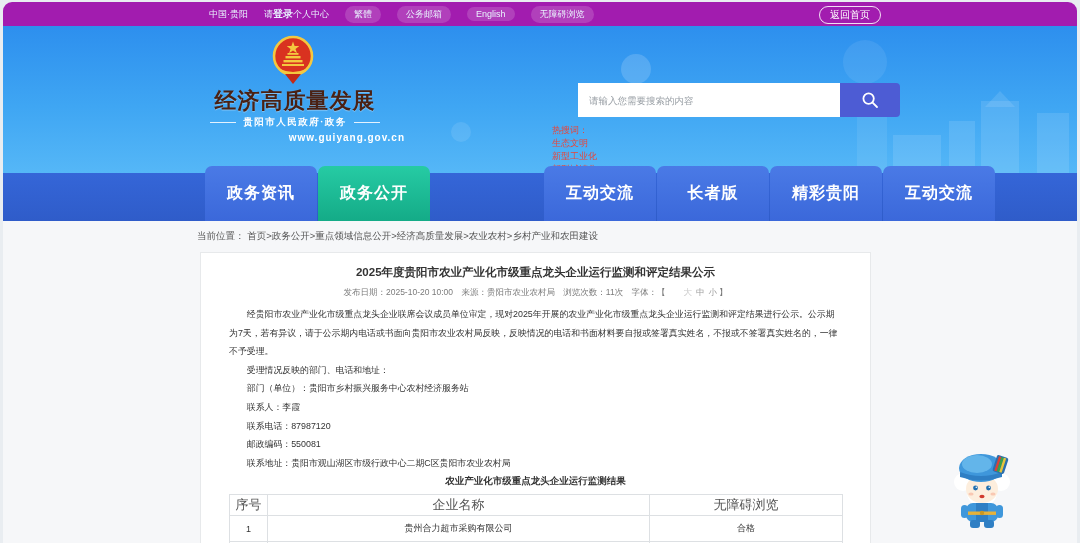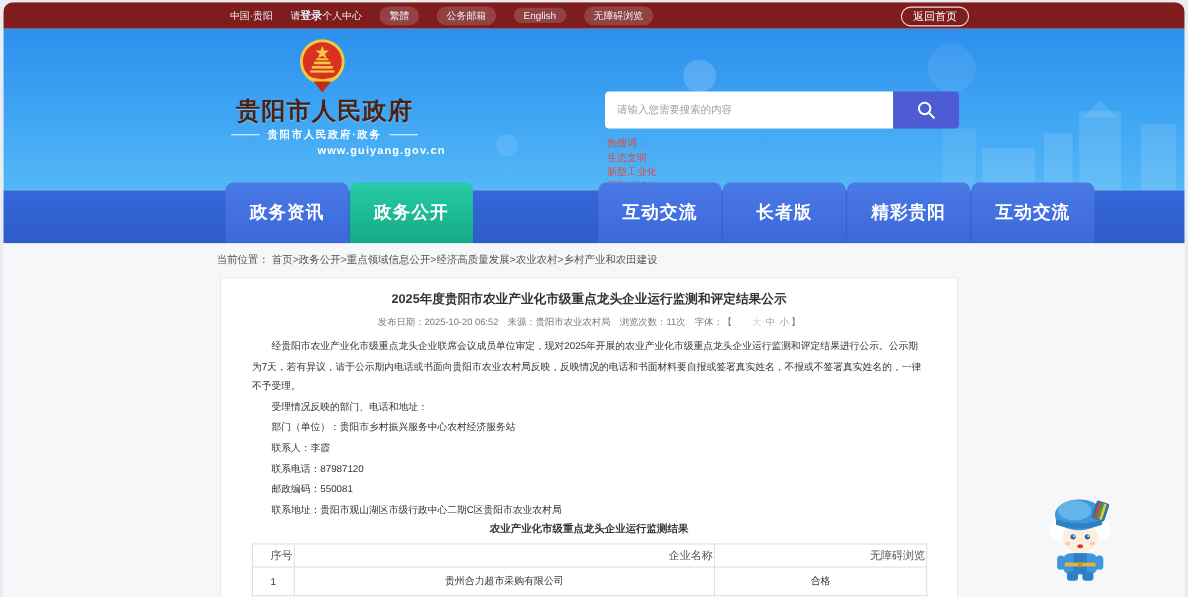--- a/index.html
+++ b/index.html
@@ -1,20 +1,20 @@
 <!DOCTYPE html>
 <html><head>
 <meta charset="utf-8">
 <style>
   * { box-sizing: border-box; }
   body { margin: 0; background: #e9edf1; font-family: "Liberation Sans", sans-serif; }
   .page { position: relative; width: 1074px; height: 541px; margin: 2px auto 0; border-radius: 9px 9px 0 0; overflow: hidden; background: #f6f7f9; }
 
   
-  .topbar { position: absolute; top: 0; left: 0; right: 0; height: 24px; background: #7f1d1d; color: #e9f3fe; font-size: 9px; z-index: 6; }
+  .topbar { position: absolute; top: 0; left: 0; right: 0; height: 24px; background: #a21caf; color: #e9f3fe; font-size: 9px; z-index: 6; }
   .topbar-left { position: absolute; left: 206px; top: 0; height: 24px; display: flex; align-items: center; gap: 16px; }
   .tb-link { cursor: pointer; white-space: nowrap; }
   .tb-bold { font-weight: bold; font-size: 10px; }
   .pill { background: rgba(255,255,255,.16); border-radius: 9px; padding: 2px 9px; }
   .home-btn { position: absolute; right: 196px; top: 4px; border: 1px solid rgba(255,255,255,.85); border-radius: 9px; padding: 1px 10px; color: #fff; font-size: 10px; cursor: pointer; }
 
   
   .banner { position: absolute; top: 24px; left: 0; right: 0; height: 147px; background: linear-gradient(180deg, #2d8fee 0%, #3fa6f3 55%, #55b7f7 100%); overflow: hidden; z-index: 1; }
   .bokeh { position: absolute; border-radius: 50%; background: rgba(255,255,255,.16); }
   .bk1 { left: 618px; top: 28px; width: 30px; height: 30px; }
@@ -30,21 +30,21 @@
   .pagoda { position: absolute; right: 62px; bottom: 66px; width: 0; height: 0; border-left: 15px solid transparent; border-right: 15px solid transparent; border-bottom: 16px solid rgba(255,255,255,.11); }
 
   .logo-block { position: absolute; left: 182px; top: 0; width: 220px; height: 147px; cursor: pointer; }
   .emblem { position: absolute; left: 87px; top: 9px; width: 42px; height: 50px; }
   .site-name { position: absolute; left: 0; top: 60px; width: 220px; text-align: center; font-size: 22px; font-weight: bold; color: #4a2113; letter-spacing: 1px; text-shadow: 0 1px 1px rgba(255,255,255,.35); }
   .site-sub { position: absolute; left: 0; top: 90px; width: 220px; display: flex; align-items: center; justify-content: center; gap: 7px; color: #fff; font-size: 9.5px; font-weight: bold; letter-spacing: 1.5px; }
   .site-sub .line { width: 26px; height: 1px; background: rgba(255,255,255,.85); }
   .site-url { position: absolute; left: 0; top: 106px; width: 220px; text-align: right; color: #fff; font-size: 10px; font-weight: bold; letter-spacing: 1px; }
 
   .search-wrap { position: absolute; left: 547px; top: 57px; display: flex; height: 34px; border-radius: 4px; overflow: hidden; }
-  .search-input { width: 262px; height: 34px; border: none; outline: none; padding: 0 11px; font-size: 9.5px; color: #333; font-family: "Liberation Sans", sans-serif; }
+  .search-input { width: 262px; height: 34px; border: none; outline: none; padding: 0 11px; font-size: 9.5px; color: #333; font-family: "Liberation Sans", sans-serif; margin-left: 28px; }
   .search-input::placeholder { color: #9aa0a6; }
   .search-btn { width: 60px; height: 34px; background: #4d5cd4; border: none; display: flex; align-items: center; justify-content: center; cursor: pointer; }
   .hot-row { position: absolute; left: 549px; top: 98px; display: flex; gap: 0; font-size: 9px; color: #e8453a; white-space: nowrap; flex-direction: column; }
   .hot-item { cursor: pointer; }
 
   
   .nav-bar { position: absolute; top: 171px; left: 0; right: 0; height: 48px; background: linear-gradient(180deg, #3566d8, #2f5cc9); z-index: 2; }
   .nav-tab { position: absolute; top: 164px; width: 112px; height: 55px; border-radius: 7px 7px 0 0; background: linear-gradient(180deg, #4a7ae6, #3b68da); color: #fff; font-size: 16px; font-weight: bold; letter-spacing: 1px; display: flex; align-items: center; justify-content: center; cursor: pointer; z-index: 3; }
   .nav-tab.active { background: linear-gradient(180deg, #26cba4, #14ab87); }
   .nt0 { left: 202px; } .nt1 { left: 315px; } .nt2 { left: 428px; } .nt3 { left: 541px; }
@@ -62,21 +62,21 @@
   .fs { margin: 0 2px !important; cursor: pointer; }
   .fs-large { color: #cbcbcb; }
   .fs-mid, .fs-small { color: #9b9b9b; }
 
   .art-body { margin-top: 8px; }
   .art-body p { margin: 0; font-size: 8.9px; color: #333; line-height: 18.6px; text-indent: 2em; }
 
   .tbl-caption { text-align: center; font-size: 9.5px; font-weight: bold; color: #333; margin-top: 3px; }
   table.result { width: 100%; border-collapse: collapse; margin-top: 6px; table-layout: fixed; }
   table.result th, table.result td { border: 1px solid #dde0e3; text-align: center; font-weight: normal; background: #fff; }
-  table.result th { height: 21px; font-size: 10px; color: #555; text-align: right; }
+  table.result th { height: 21px; font-size: 13px; color: #555; }
   table.result td { height: 26px; font-size: 9px; color: #333; }
   col.c-no { width: 38px; } col.c-name { width: 382px; } col.c-res { width: 193px; }
 
   .mascot { position: absolute; left: 947px; top: 227px; width: 64px; height: 82px; cursor: pointer; }
 </style>
 </head>
 <body>
 
 <div class="page">
 
@@ -109,21 +109,21 @@
         <circle cx="21" cy="21" r="19" fill="#d93220"></circle>
         <circle cx="21" cy="21" r="19" fill="none" stroke="#f4c83f" stroke-width="2.6"></circle>
         <polygon points="21,6.5 22.6,11 27.3,11 23.5,13.9 25,18.3 21,15.6 17,18.3 18.5,13.9 14.7,11 19.4,11" fill="#f4c83f"></polygon>
         <rect x="13.5" y="21" width="15" height="2.4" fill="#f4c83f"></rect>
         <rect x="11.5" y="25" width="19" height="2.4" fill="#f4c83f"></rect>
         <rect x="15.5" y="18" width="11" height="1.8" fill="#f4c83f"></rect>
         <rect x="10" y="29" width="22" height="2" fill="#f4c83f"></rect>
         <path d="M8 34 Q21 40 34 34 L34 36.5 Q21 42.5 8 36.5 Z" fill="#f4c83f"></path>
         <polygon points="21,49 13,39 29,39" fill="#c42a18"></polygon>
       </svg>
-      <div class="site-name">贵阳市人民政府</div>
+      <div class="site-name">经济高质量发展</div>
       <div class="site-sub">
         <span class="line"></span>
         <span>贵阳市人民政府·政务</span>
         <span class="line"></span>
       </div>
       <div class="site-url">www.guiyang.gov.cn</div>
     </div>
 
     <div class="search-wrap">
       <input class="search-input" type="text" placeholder="请输入您需要搜索的内容" style="">
@@ -156,21 +156,21 @@
 
   <div class="content">
     <div class="breadcrumb">
       <span>当前位置：</span>
       <span class="bc-path">首页&gt;政务公开&gt;重点领域信息公开&gt;经济高质量发展&gt;农业农村&gt;乡村产业和农田建设</span>
     </div>
 
     <div class="card">
       <div class="art-title">2025年度贵阳市农业产业化市级重点龙头企业运行监测和评定结果公示</div>
       <div class="art-meta">
-        <span>发布日期：2025-10-20 06:52</span>
+        <span>发布日期：2025-10-20 10:00</span>
         <span>来源：贵阳市农业农村局</span>
         <span>浏览次数：11次</span>
         <span style="margin-right:16px">字体：【</span><span class="fs fs-large">大</span><span class="fs fs-mid">中</span><span class="fs fs-small">小</span><span style="margin-left:0">】</span>
       </div>
 
       <div class="art-body">
         <p>经贵阳市农业产业化市级重点龙头企业联席会议成员单位审定，现对2025年开展的农业产业化市级重点龙头企业运行监测和评定结果进行公示。公示期为7天，若有异议，请于公示期内电话或书面向贵阳市农业农村局反映，反映情况的电话和书面材料要自报或签署真实姓名，不报或不签署真实姓名的，一律不予受理。</p>
         <p>受理情况反映的部门、电话和地址：</p>
         <p>部门（单位）：贵阳市乡村振兴服务中心农村经济服务站</p>
         <p>联系人：李霞</p>

